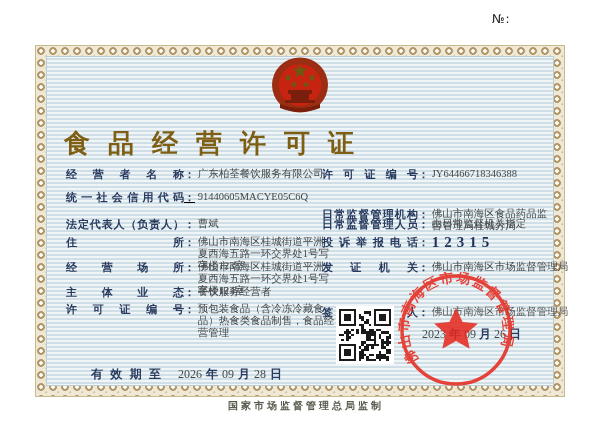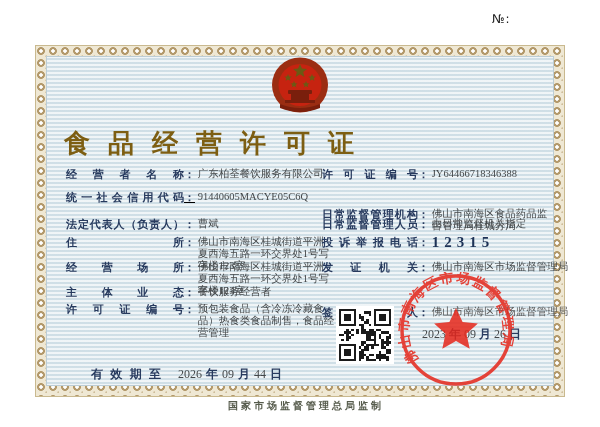--- a/index.html
+++ b/index.html
@@ -295,19 +295,19 @@
       </defs>
       <circle cx="58" cy="58" r="54" fill="none" stroke="#e5281c" stroke-width="3.5"></circle>
       <path d="M58 36 l6.6 13.9 15.3 1.6 -11.4 10.3 3.2 15 -13.7-7.7 -13.7 7.7 3.2-15 -11.4-10.3 15.3-1.6z" fill="#e5281c"></path>
       <text font-size="13.5" font-weight="bold" fill="#e5281c" letter-spacing="2" font-family="Liberation Serif, DejaVu Serif, serif">
         <textPath href="#sealArc" startOffset="14%">佛山市南海区市场监督管理局</textPath>
       </text>
     </svg>
 
     <div class="validity">
       <span class="lbl">有效期至</span>
-      <span class="num">2026</span><span class="u">年</span><span class="num">09</span><span class="u">月</span><span class="num">44</span><span class="u">日</span>
+      <span class="num">2026</span><span class="u">年</span><span class="num">09</span><span class="u">月</span><span class="num">28</span><span class="u">日</span>
     </div>
 
   </div>
 </div>
 
 <div class="footer">国家市场监督管理总局监制</div>
 
 </body></html>

